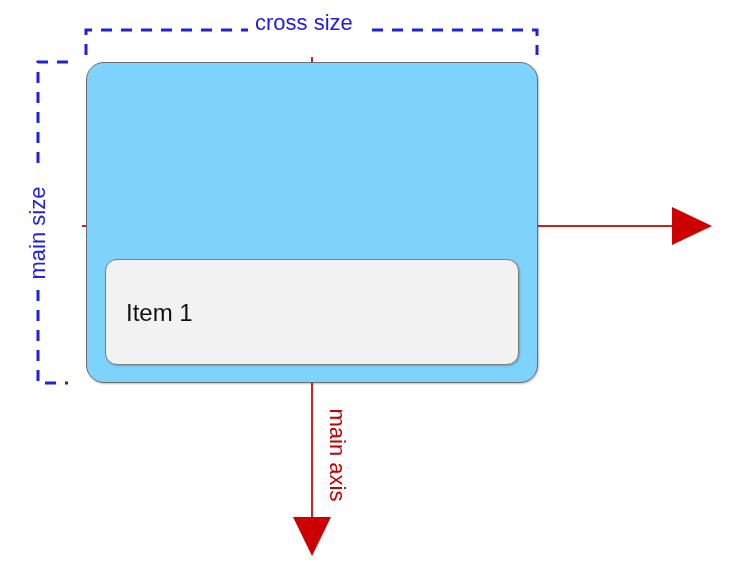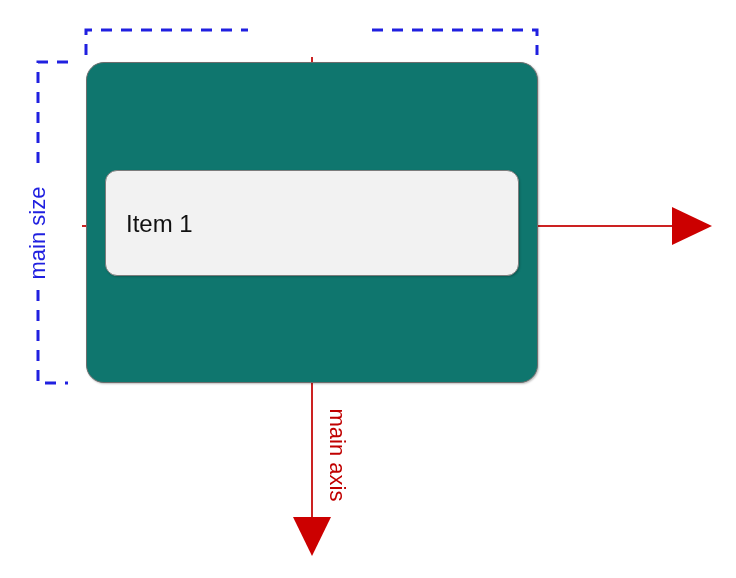--- a/index.html
+++ b/index.html
@@ -26,27 +26,27 @@
   }
 
   
   .flex-container {
     position: absolute;
     left: 86px;
     top: 62px;
     width: 452px;
     height: 321px;
     box-sizing: border-box;
-    background: #0f766e;
+    background: #7dd3fc;
     border: 1px solid #6d6d6d;
     border-radius: 18px;
     padding: 17px 18px;
     display: flex;
     flex-direction: column;
-    justify-content: center;
+    justify-content: flex-end;
     box-shadow: 1px 1px 2px rgba(0,0,0,0.25);
   }
   .flex-item {
     box-sizing: border-box;
     background: #f2f2f2;
     border: 1px solid #7d7d7d;
     border-radius: 12px;
     display: flex;
     align-items: center;
     box-shadow: 1px 1px 2px rgba(0,0,0,0.22);
@@ -129,19 +129,20 @@
       <polygon points="293,517 331,517 312,556" fill="#cc0000"></polygon>
     </g>
   </svg>
 
   <div class="flex-container">
     <div class="flex-item item-1">
       <span class="flex-item-label">Item 1</span>
     </div>
   </div>
 
+  <div class="lbl lbl-cross-size">cross size</div>
 
   <div class="lbl lbl-main-size">main size</div>
 
 
   <div class="lbl lbl-main-axis">main axis</div>
 
 </div>
 
 </body></html>

